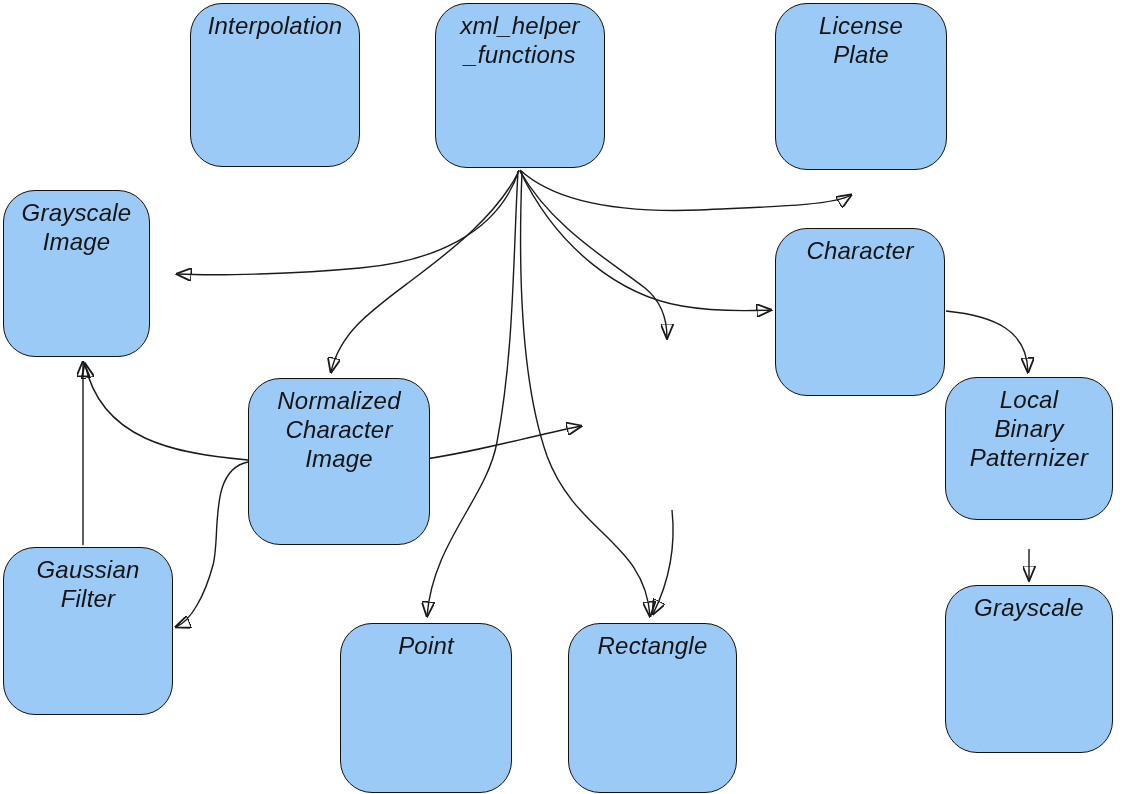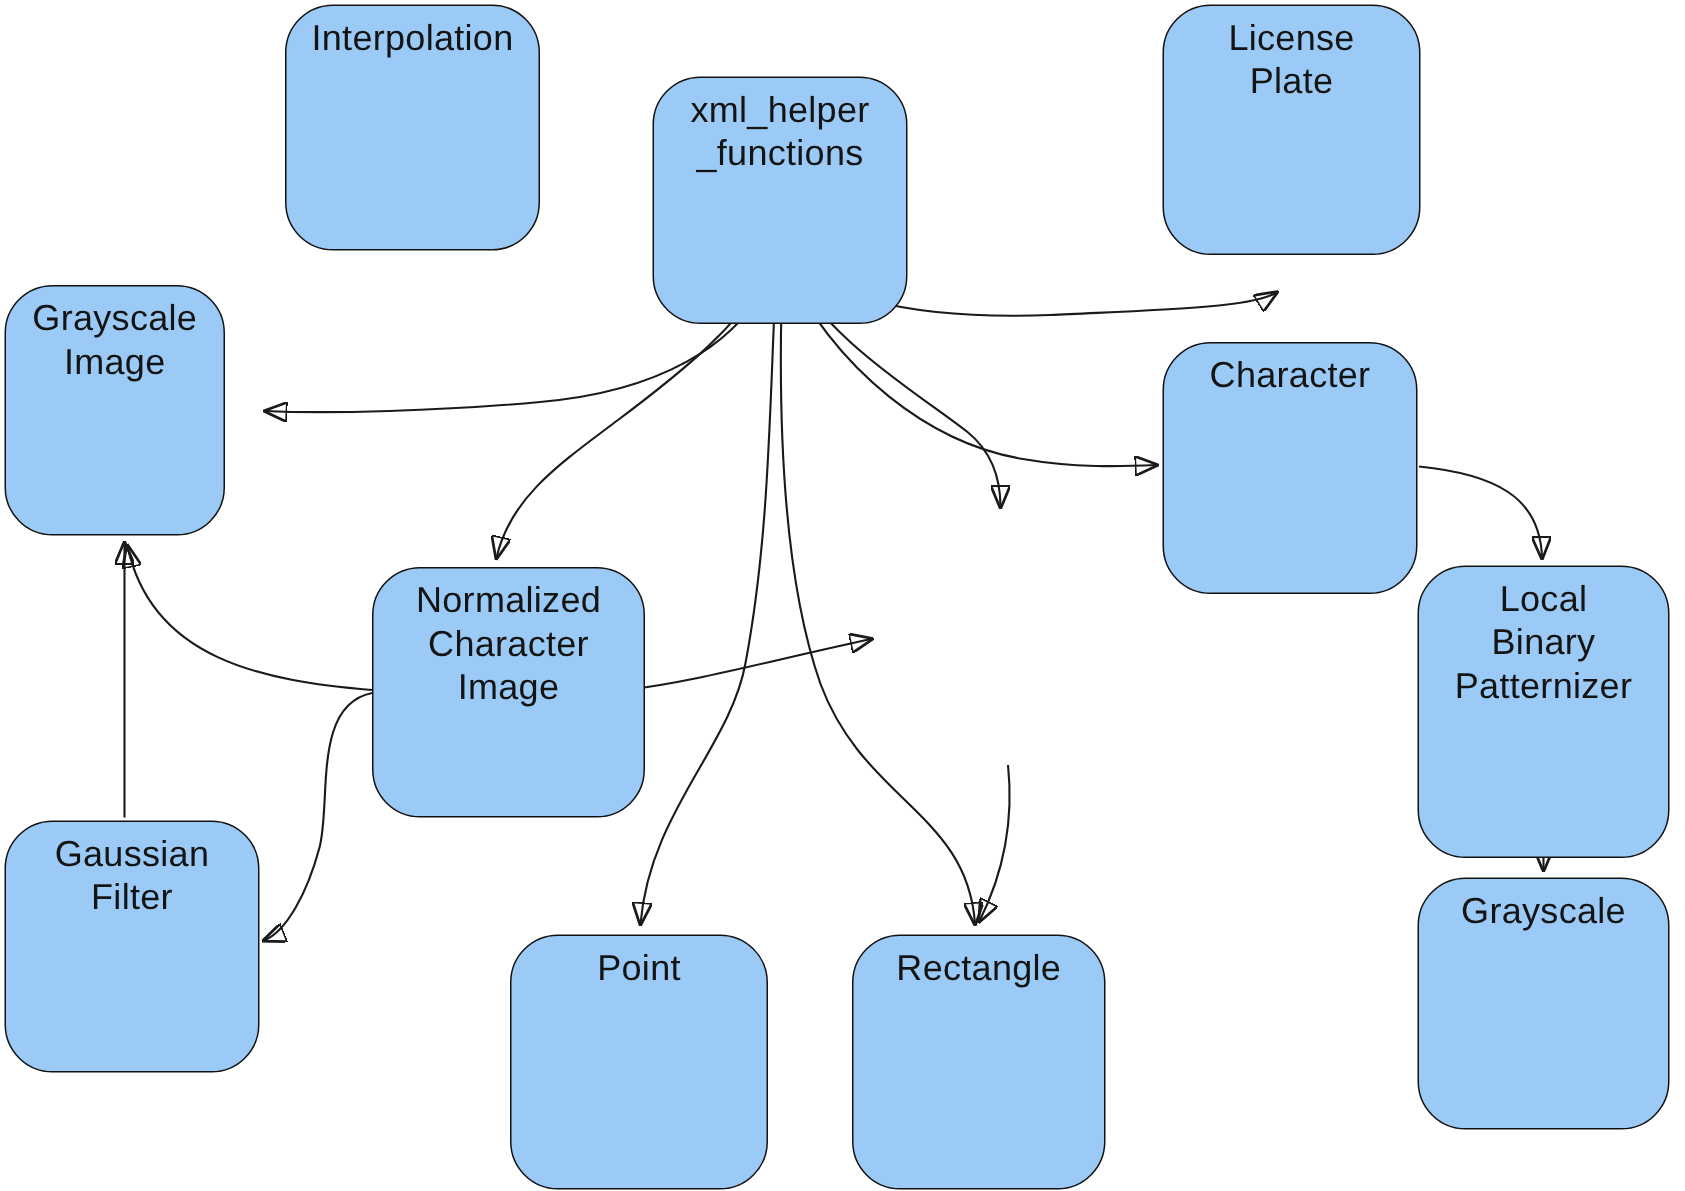--- a/index.html
+++ b/index.html
@@ -7,20 +7,21 @@
     padding: 0;
     background: #ffffff;
   }
   .canvas {
     position: relative;
     width: 1123px;
     height: 794px;
     background: #ffffff;
     overflow: hidden;
     font-family: "Liberation Sans", sans-serif;
+    font-style: italic;
   }
   .edge-layer {
     position: absolute;
     left: 0;
     top: 0;
     width: 1123px;
     height: 794px;
   }
   .edge-layer path {
     fill: none;
@@ -40,27 +41,27 @@
     display: block;
     width: 100%;
     white-space: pre-line;
     font-size: 24px;
     line-height: 29px;
     color: #141414;
     letter-spacing: 0.2px;
   }
   
   #node-interpolation            { left: 190px; top: 3px;   width: 170px; height: 164px; }
-  #node-xml_helper_functions     { left: 435px; top: 3px;   width: 170px; height: 165px; margin-top: 48px; }
+  #node-xml_helper_functions     { left: 435px; top: 3px;   width: 170px; height: 165px; }
   #node-license_plate            { left: 775px; top: 3px;   width: 172px; height: 167px; }
   #node-grayscale_image          { left: 3px;   top: 190px; width: 147px; height: 167px; }
   #node-character                { left: 775px; top: 228px; width: 170px; height: 168px; }
   #node-normalized_character_image { left: 248px; top: 378px; width: 182px; height: 167px; }
   #node-letter_cropper           { left: 587px; top: 342px; width: 168px; height: 168px; }
-  #node-local_binary_patternizer { left: 945px; top: 377px; width: 168px; height: 195px; }
+  #node-local_binary_patternizer { left: 945px; top: 377px; width: 168px; height: 143px; }
   #node-gaussian_filter          { left: 3px;   top: 547px; width: 170px; height: 168px; }
   #node-point                    { left: 340px; top: 623px; width: 172px; height: 170px; }
   #node-rectangle                { left: 568px; top: 623px; width: 169px; height: 170px; border-radius: 32px; }
   #node-histogram                { left: 945px; top: 585px; width: 168px; height: 168px; }
 </style>
 </head>
 <body>
 
 <div class="canvas">
 

